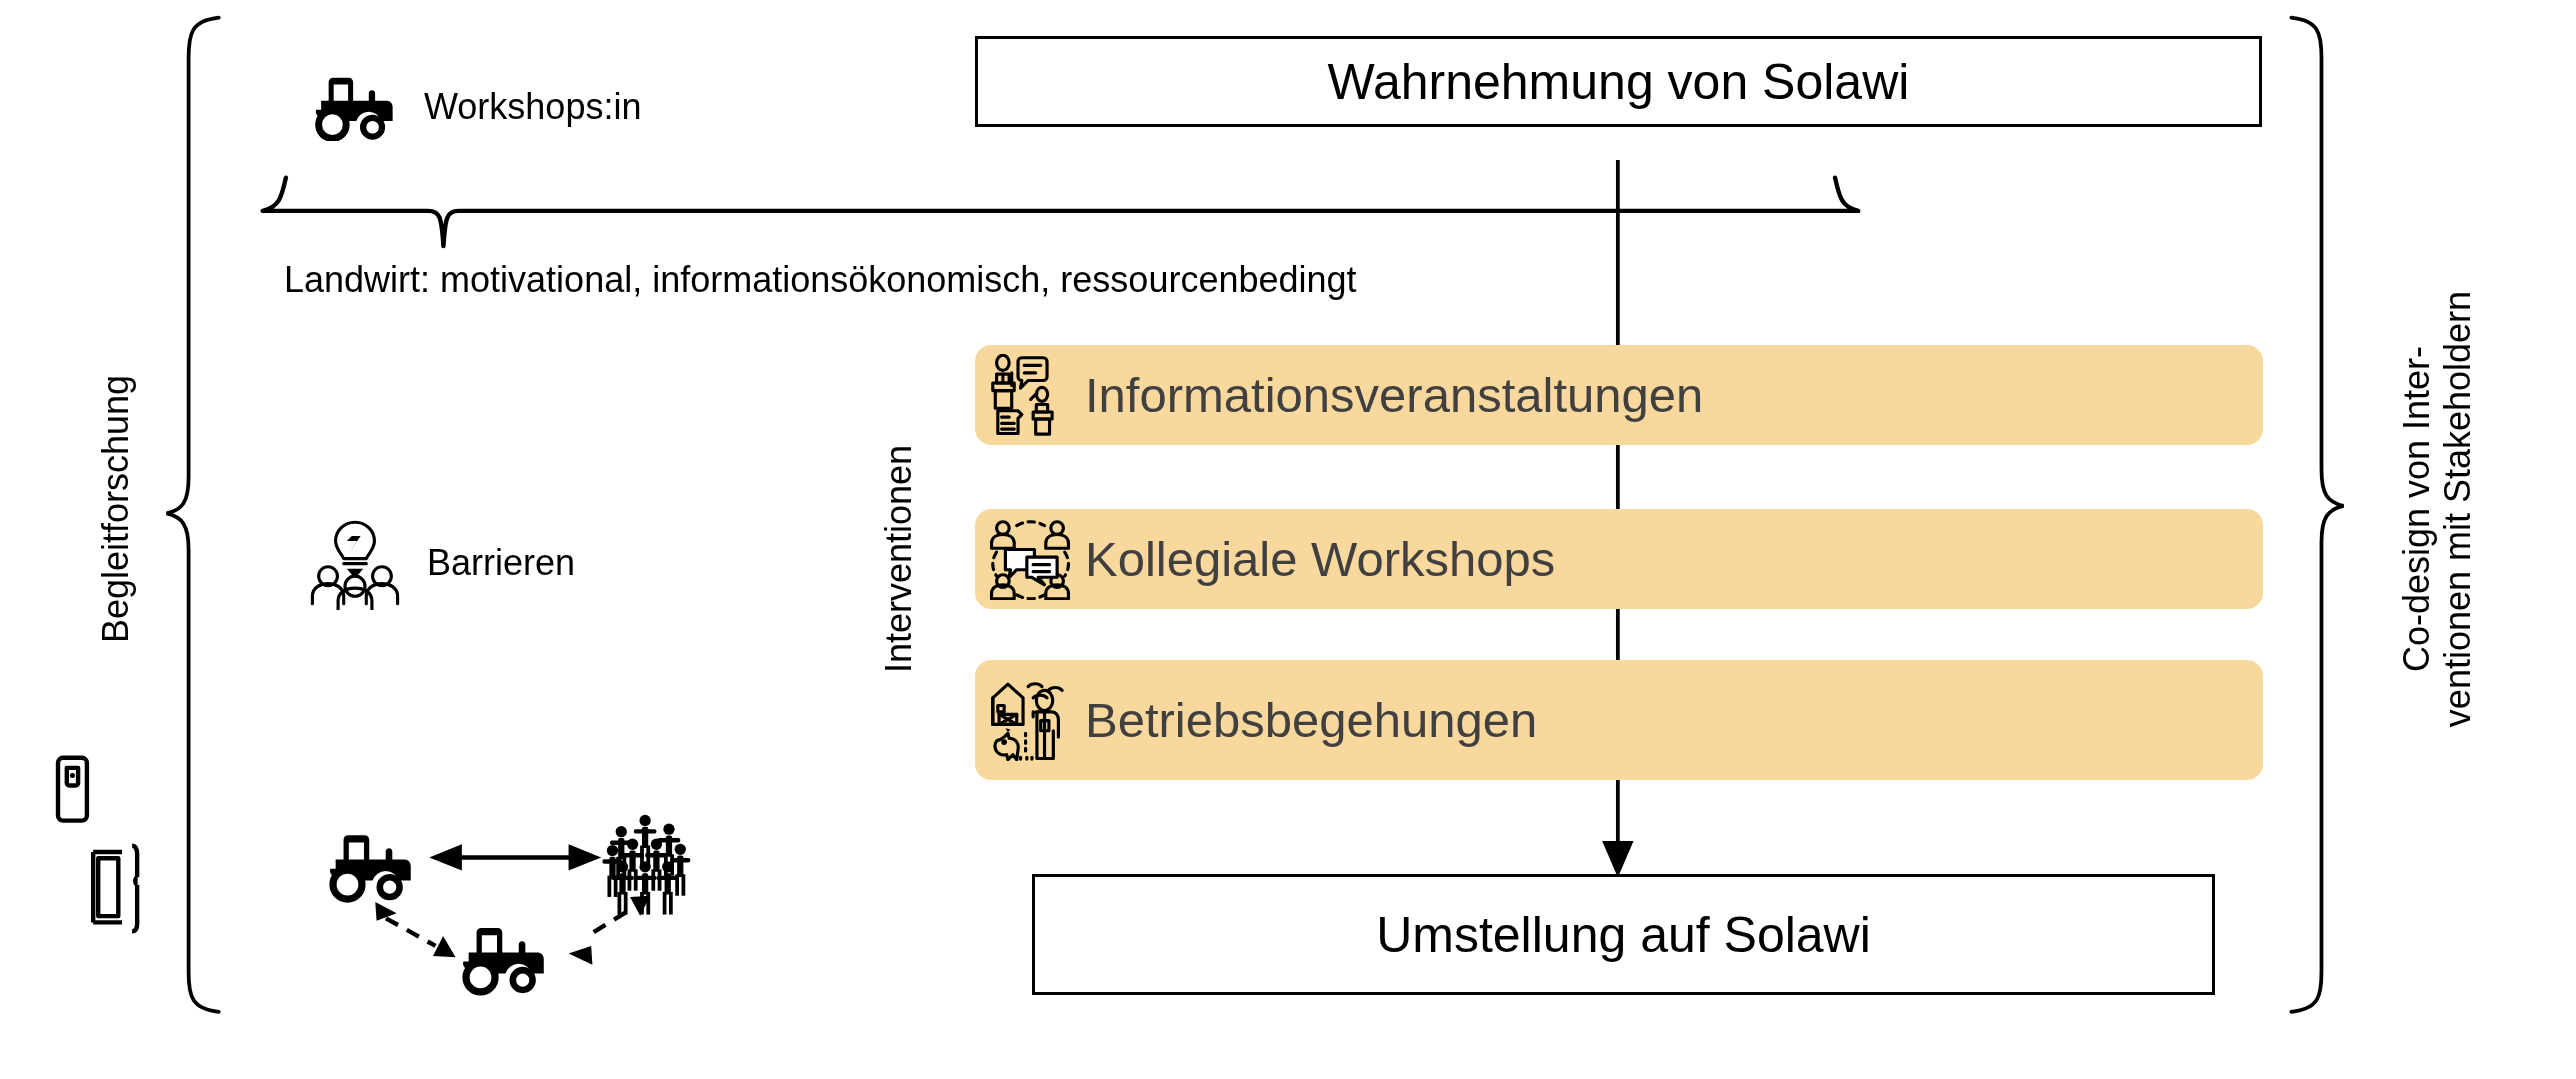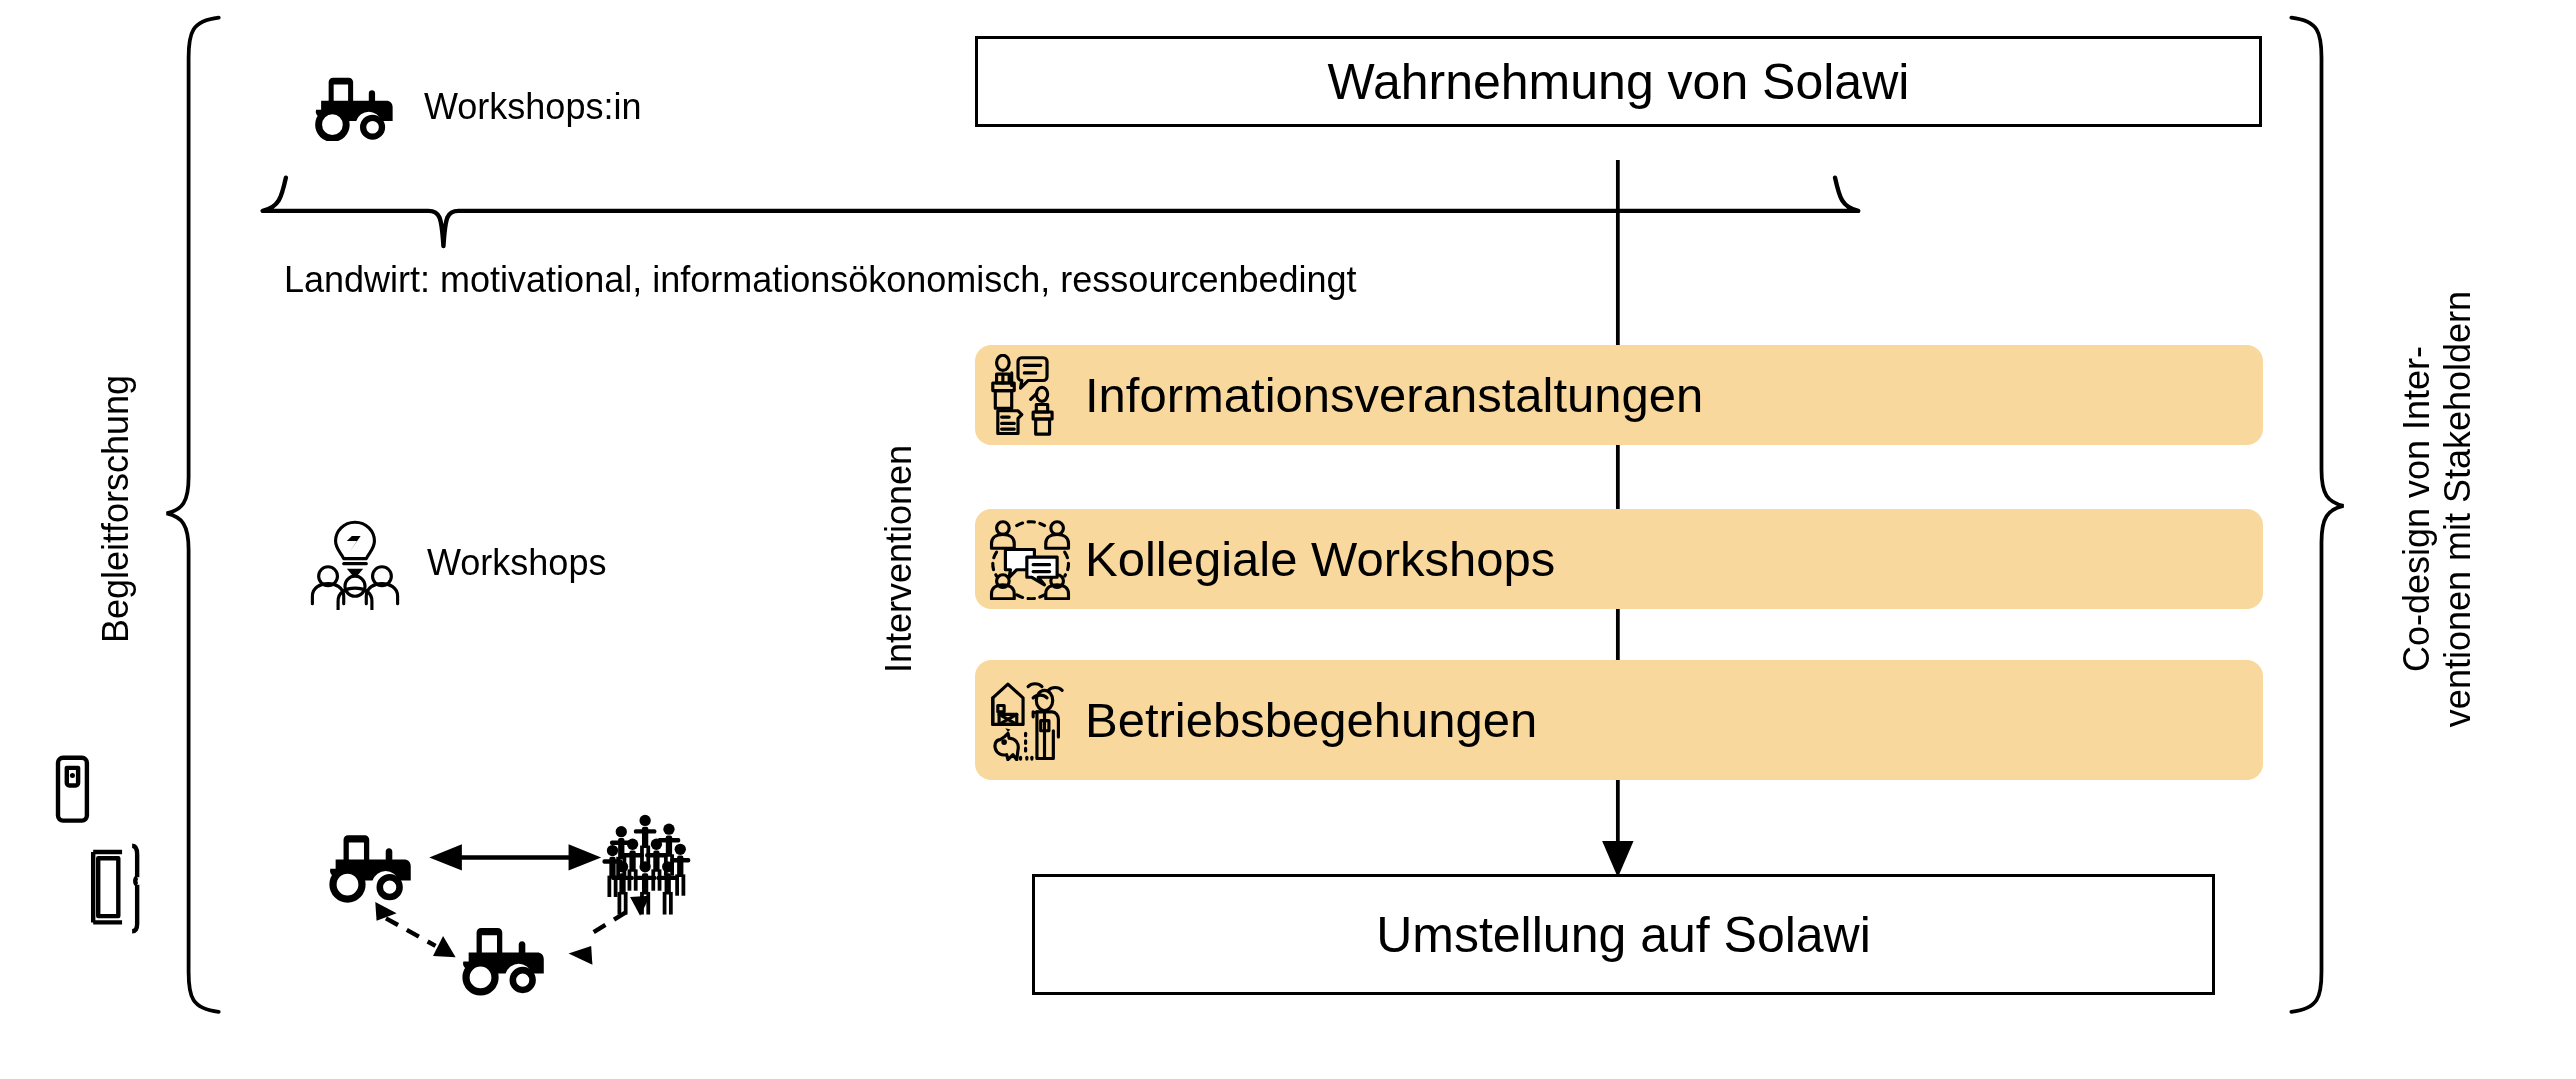--- a/index.html
+++ b/index.html
@@ -62,21 +62,21 @@
     z-index: 5;
     padding-left: 14px;
   }
   .pill .pill-icon {
     width: 82px; height: 82px;
     flex: 0 0 82px;
     display: block;
   }
   .pill .pill-label {
     font-size: 49px;
-    color: #000000;
+    color: #404040;
     margin-left: 14px;
     white-space: nowrap;
   }
 
   
   .actor {
     position: absolute;
     display: flex;
     align-items: center;
   }
@@ -173,21 +173,21 @@
         <path d="M62,84 L88,84 L78,96 L72,96 Z" fill="#000" stroke="none"></path>
         <path d="M62,40 L78,40 L66,58 L84,32 L70,32 Z" fill="#000" stroke="none"></path>
         <circle cx="32" cy="96" r="15"></circle>
         <path d="M7,140 L7,128 C7,114 20,108 32,108 C44,108 57,114 57,128 L57,140"></path>
         <circle cx="118" cy="96" r="15"></circle>
         <path d="M93,140 L93,128 C93,114 106,108 118,108 C130,108 143,114 143,128 L143,140"></path>
         <circle cx="75" cy="112" r="16"></circle>
         <path d="M48,150 L48,136 C48,121 61,115 75,115 C89,115 102,121 102,136 L102,150"></path>
       </g>
     </svg>
-    <span class="actor-label">Workshops</span>
+    <span class="actor-label">Barrieren</span>
   </div>
 
   <div class="pill" style="left:975px; top:345px; width:1288px; height:100px;">
     <svg class="pill-icon" viewBox="0 0 130 130" xmlns="http://www.w3.org/2000/svg">
       <g fill="none" stroke="#000" stroke-width="5" stroke-linejoin="round" stroke-linecap="round">
         <ellipse cx="22" cy="14" rx="10" ry="12"></ellipse>
         <path d="M12,32 L32,32 L32,46 L12,46 Z"></path>
         <line x1="22" y1="32" x2="22" y2="46"></line>
         <path d="M36,30 L36,50"></path>
         <rect x="6" y="46" width="34" height="12"></rect>

